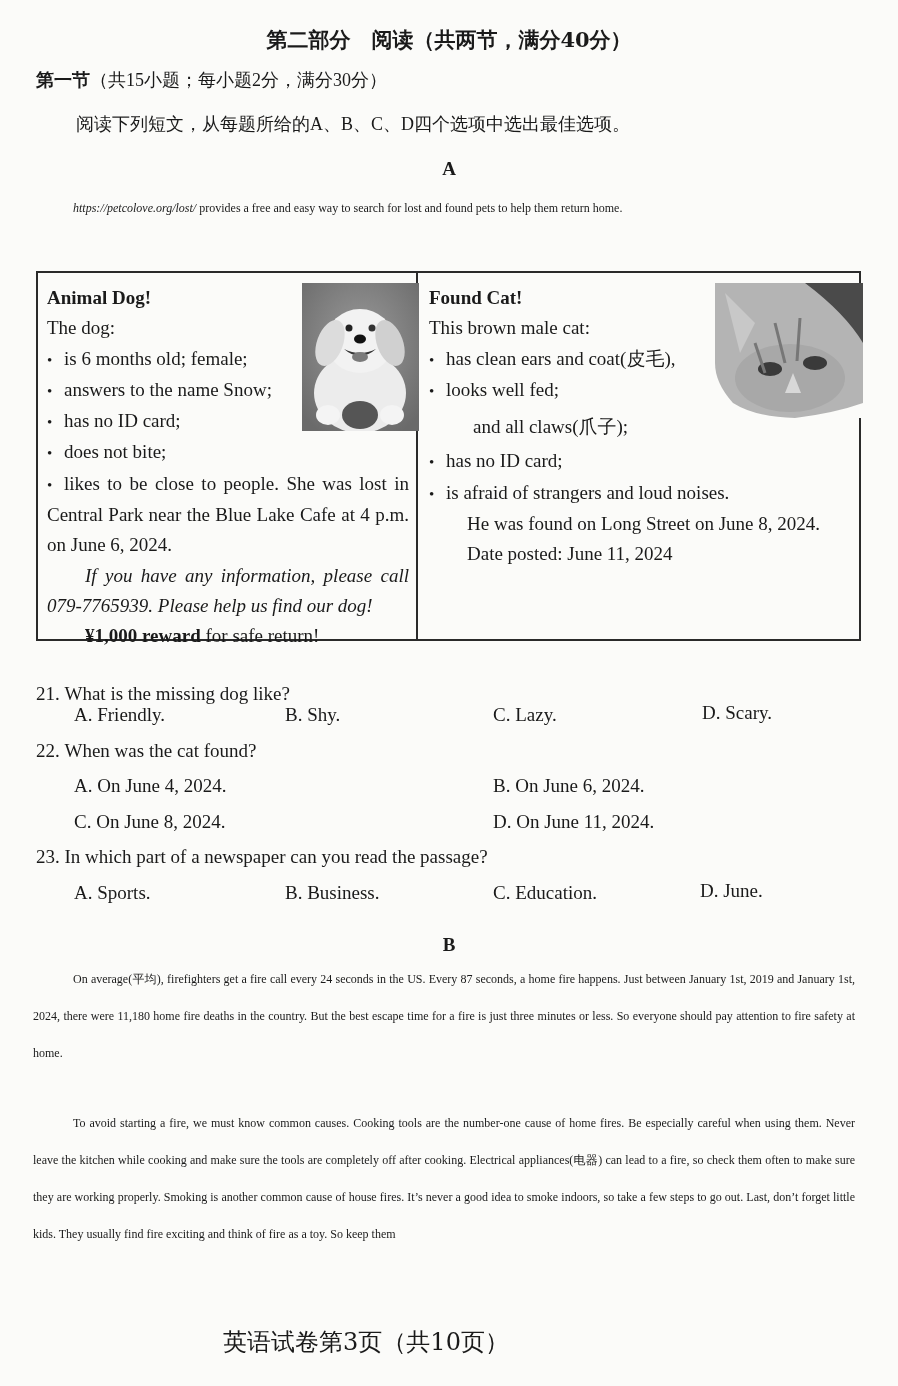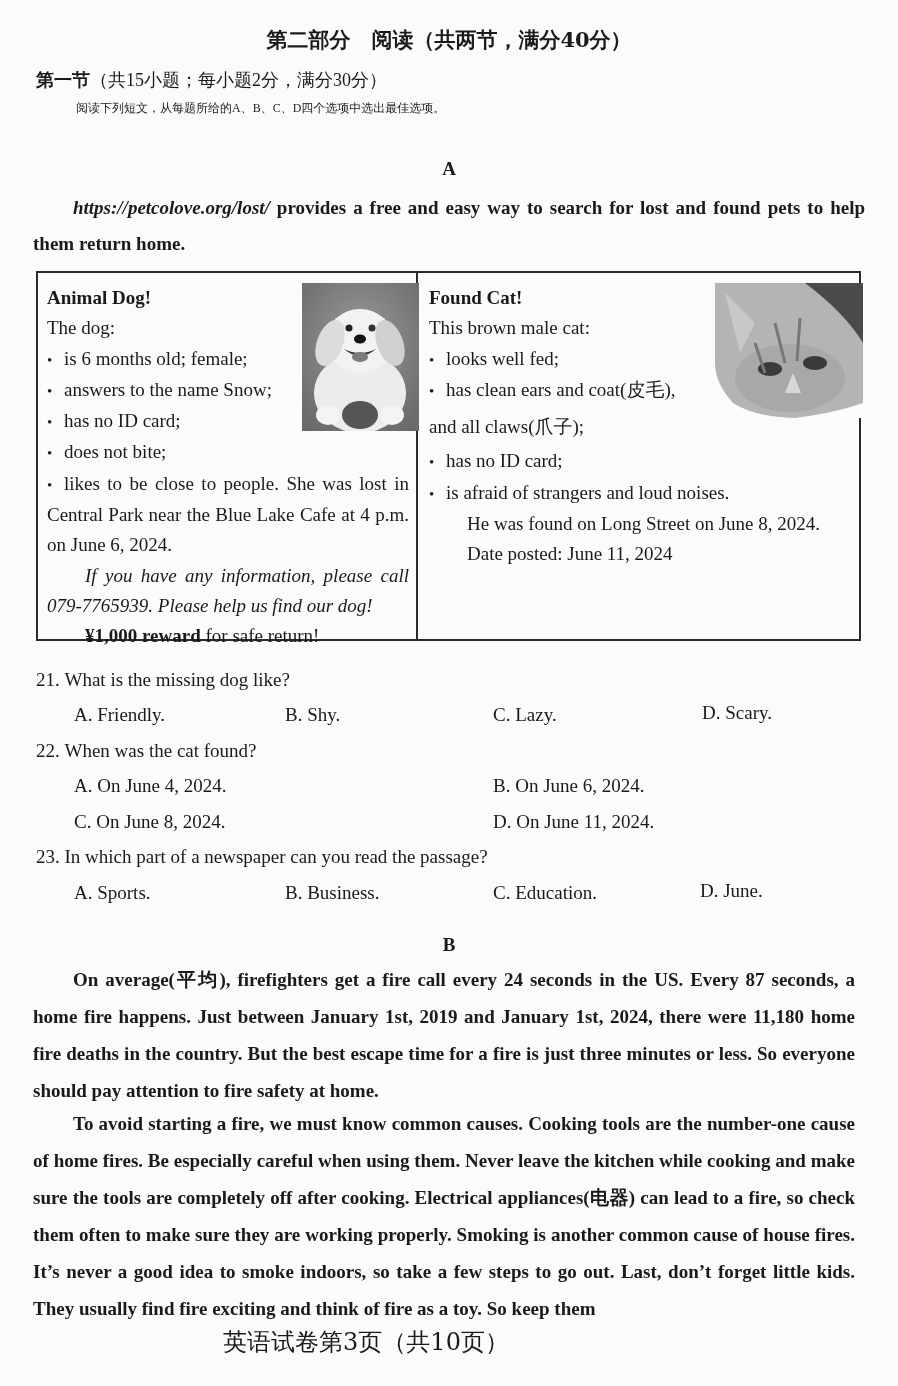--- a/index.html
+++ b/index.html
@@ -10,27 +10,26 @@
     color: #1a1a1a;
     position: relative;
   }
   .abs { position: absolute; white-space: nowrap; }
   .title {
     left: 0; width: 898px; top: 26px; text-align: center;
     font-family: "DejaVu Serif", serif; font-weight: bold; font-size: 21px;
   }
   .section-head { left: 36px; top: 68px; font-size: 18px; }
   .section-head b { font-family: "DejaVu Serif", serif; font-weight: bold; }
-  .instruction { left: 76px; top: 100px; font-size: 12px; }
+  .instruction { left: 76px; top: 112px; font-size: 18px; }
   .passage-letter { left: 0; width: 898px; text-align: center; font-weight: bold; font-size: 19px; }
   .para {
     position: absolute; left: 33px; width: 822px;
-    font-size: 19px; line-height: 37px; text-align: justify;
+    font-size: 12px; line-height: 37px; text-align: justify;
     text-indent: 40px;
-    font-weight: bold;
   }
   .para.a-intro { top: 190px; width: 832px; line-height: 36px; }
   .para.a-intro i { font-style: italic; }
 
   .ad-table {
     position: absolute; left: 36px; top: 271px; width: 825px; height: 370px;
     border: 2px solid #2a2a2a; box-sizing: border-box;
   }
   .ad-divider { position: absolute; left: 378px; top: 0; width: 2px; height: 100%; background: #2a2a2a; }
   .ad-col { position: absolute; top: 0; font-size: 19px; line-height: 30.3px; }
@@ -110,31 +109,31 @@
     <div class="bullet"><span>has no ID card;</span></div>
     <div class="bullet"><span>does not bite;</span></div>
     <div class="bullet justify" style="white-space:normal;"><span>likes to be close to people. She was lost in Central Park near the Blue Lake Cafe at 4 p.m. on June 6, 2024.</span></div>
     <div class="justify" style="text-indent:38px;font-style:italic;">If you have any information, please call 079-7765939. Please help us find our dog!</div>
     <div class="indent"><b>¥1,000 reward</b><span> for safe return!</span></div>
   </div>
 
   <div class="ad-col cat">
     <div class="head">Found Cat!</div>
     <div>This brown male cat:</div>
+    <div class="bullet"><span>has clean ears and coat(皮毛),</span></div>
     <div class="bullet"><span>looks well fed;</span></div>
-    <div class="bullet"><span>has clean ears and coat(皮毛),</span></div>
-    <div style="margin-top:6px;margin-bottom:4px;">and all claws(爪子);</div>
+    <div style="margin-top:6px;margin-bottom:4px;margin-left:44px;">and all claws(爪子);</div>
     <div class="bullet"><span>has no ID card;</span></div>
     <div class="bullet"><span>is afraid of strangers and loud noises.</span></div>
     <div style="text-indent:38px;">He was found on Long Street on June 8, 2024.</div>
     <div class="indent">Date posted: June 11, 2024</div>
   </div>
 </div>
 
-<div class="q" style="left:36px;top:669px;">
+<div class="q" style="left:36px;top:683px;">
   <span>21.</span>&nbsp;<span>What is the missing dog like?</span>
 </div>
 <div class="opt" style="left:74px;top:704px;">A.  Friendly.</div>
 <div class="opt" style="left:285px;top:704px;">B.  Shy.</div>
 <div class="opt" style="left:493px;top:704px;">C.  Lazy.</div>
 <div class="opt" style="left:702px;top:702px;">D.  Scary.</div>
 
 <div class="q" style="left:36px;top:740px;">
   <span>22.</span>&nbsp;<span>When was the cat found?</span>
 </div>

